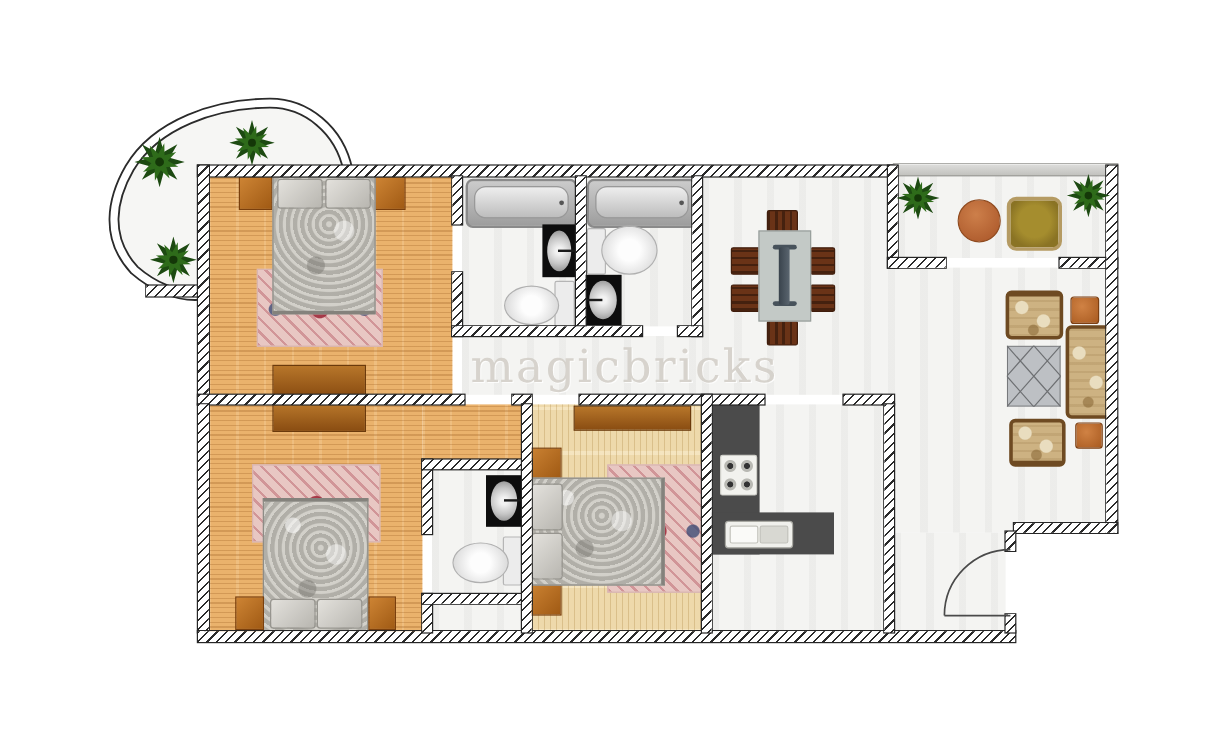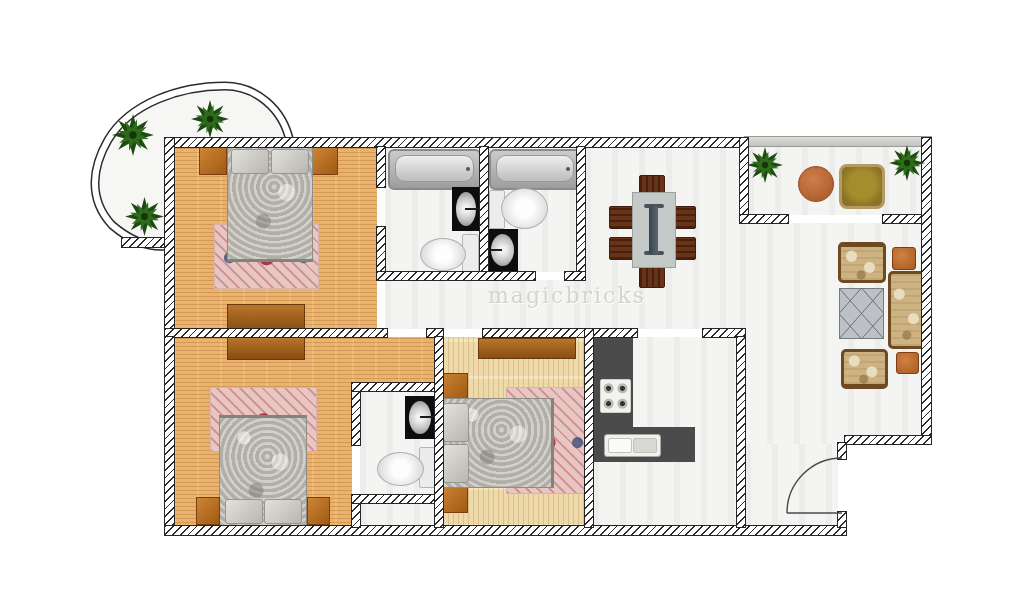--- a/index.html
+++ b/index.html
@@ -224,15 +224,15 @@
   <svg width="0" height="0" style="position:absolute">
     <defs>
       <g id="plantg">
         <polygon fill="#1d4a12" points="40,20 27.9,23.3 34.1,34.1 23.3,27.9 20,40 16.7,27.9 5.9,34.1 12.1,23.3 0,20 12.1,16.7 5.9,5.9 16.7,12.1 20,0 23.3,12.1 34.1,5.9 27.9,16.7"></polygon>
         <polygon fill="#2e6b1a" transform="rotate(14 20 20) translate(4.6 4.6) scale(0.77)" points="40,20 27.9,23.3 34.1,34.1 23.3,27.9 20,40 16.7,27.9 5.9,34.1 12.1,23.3 0,20 12.1,16.7 5.9,5.9 16.7,12.1 20,0 23.3,12.1 34.1,5.9 27.9,16.7"></polygon>
         <circle cx="20" cy="20" r="3.5" fill="#143708"></circle>
       </g>
     </defs>
   </svg>
 
-  <div class="wm" style="left:416px;top:283px;width:230px;text-align:right;font-size:22px">magicbricks</div>
+  <div class="wm" style="left:392px;top:283px;width:230px;text-align:center;font-size:38px">magicbricks</div>
 
 </div>
 
 </body></html>

